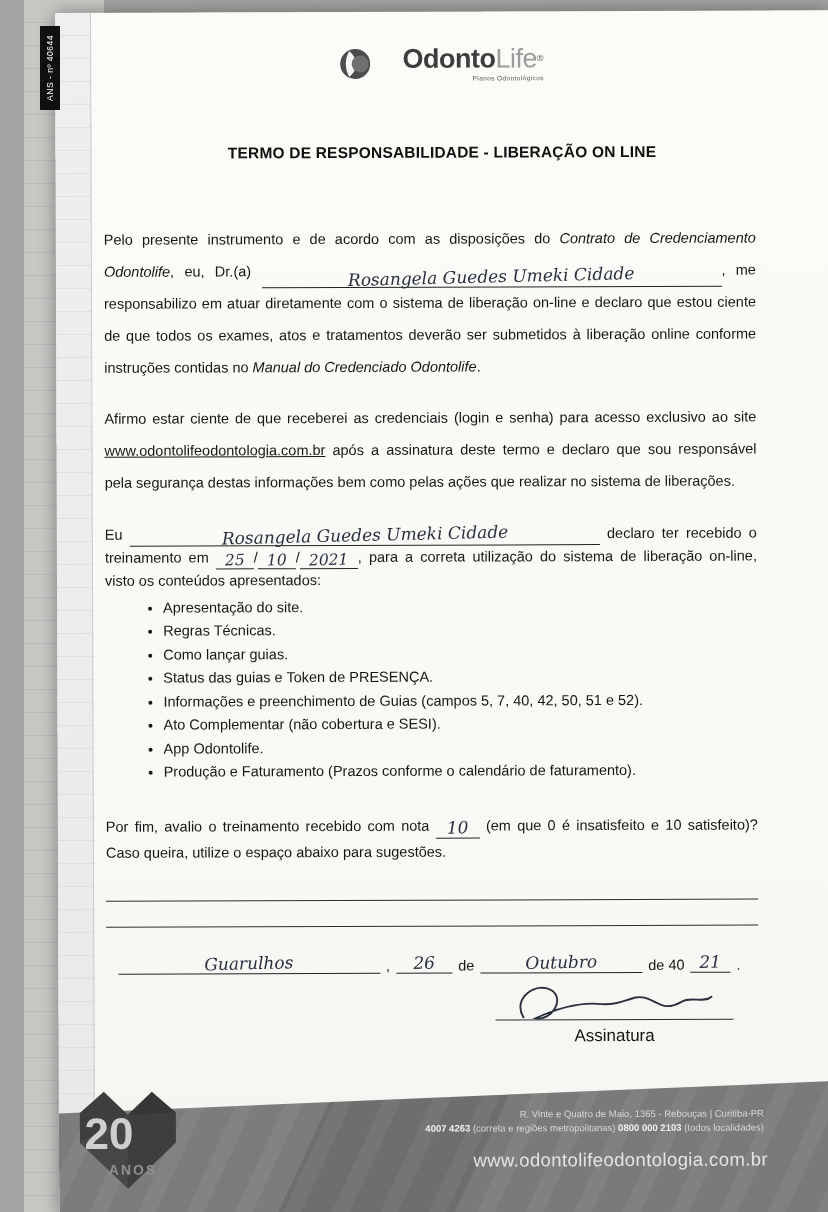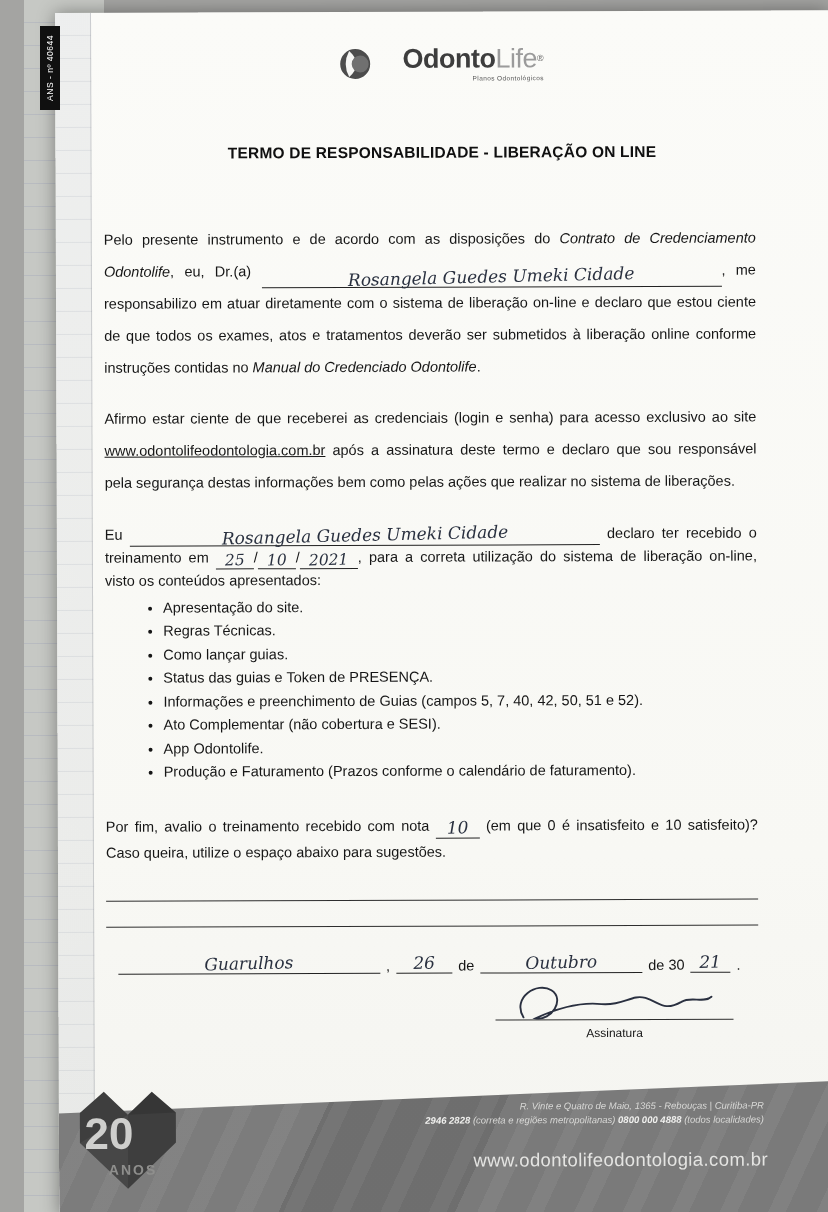--- a/index.html
+++ b/index.html
@@ -66,34 +66,34 @@
   ul.topics li { font-size:14.5px; line-height:1.55; color:#161616; margin-bottom:1px; }
   .sugg-line { margin-top:10px; height:26px; border-bottom:1.4px solid #2e2e2e; }
   .sugg-line + .sugg-line { margin-top:0; }
   
   .date-row { margin-top:28px; display:flex; align-items:flex-end; justify-content:center; font-size:14.5px; }
   .date-row .w { margin:0 6px; }
   
   .sig-block { margin:4px 25px 0 auto; width:238px; text-align:center; }
   .sig-svg { display:block; margin:0 auto -10px auto; }
   .sig-line { border-bottom:1.4px solid #2e2e2e; }
-  .sig-label { font-size:12px; margin-top:6px; color:#161616; }
+  .sig-label { font-size:17px; margin-top:6px; color:#161616; }
   
   .footer-band {
     position:absolute; left:0; bottom:0; width:100%; height:148px;
     clip-path:polygon(0 30%, 100% 10%, 100% 100%, 0 100%);
     background:#757575;
   }
   .footer-band .stripes {
     position:absolute; inset:0;
     background:
       linear-gradient(115deg, rgba(255,255,255,.05) 0 34%, rgba(0,0,0,.06) 34% 55%, rgba(255,255,255,.04) 55% 100%),
       repeating-linear-gradient(115deg, rgba(255,255,255,.05) 0 16px, rgba(255,255,255,0) 16px 44px);
   }
-  .footer-text { position:absolute; right:68px; top:32px; text-align:right; color:#d8d8d6; font-size:9.5px; line-height:1.5;font-style:italic; }
+  .footer-text { position:absolute; right:68px; top:40px; text-align:right; color:#d8d8d6; font-size:9.5px; line-height:1.5; }
   .footer-text b { color:#f0f0ee; }
   .footer-site { position:absolute; right:64px; top:82px; font-size:18.5px; color:#e4e4e2; letter-spacing:.4px; }
   
   .anos-logo { position:absolute; left:14px; top:1072px; width:110px; height:108px; z-index:4; }
 </style>
 </head>
 <body>
 
 <div class="behind-sheet"></div>
 
@@ -157,39 +157,39 @@
 
     <div class="sugg-line"></div>
     <div class="sugg-line"></div>
 
     <div class="date-row">
       <span class="fld" style="width:262px;"><span class="hw">Guarulhos</span></span>
         <span class="w">,</span>
       <span class="fld" style="width:56px;"><span class="hw">26</span></span>
         <span class="w">de</span>
       <span class="fld" style="width:162px;"><span class="hw">Outubro</span></span>
-        <span class="w">de 30</span>
+        <span class="w">de 40</span>
       <span class="fld" style="width:40px;"><span class="hw">21</span></span>
         <span class="w">.</span>
     </div>
 
     <div class="sig-block">
       <svg class="sig-svg" width="210" height="52" viewBox="0 0 210 52">
         <path d="M14 40 C2 20 28 4 42 13 C56 22 42 44 26 41 C50 30 74 25 92 27 C114 29 122 17 136 21 C150 25 154 35 172 25 C182 19 194 27 202 20" fill="none" stroke="#2a3040" stroke-width="1.9" stroke-linecap="round"></path>
       </svg>
       <div class="sig-line"></div>
       <div class="sig-label">Assinatura</div>
     </div>
   </div>
 
   <div class="footer-band">
     <div class="stripes"></div>
     <div class="footer-text">
       <div>R. Vinte e Quatro de Maio, 1365 - Rebouças | Curitiba-PR</div>
-      <div><b>2946 2828</b><span> (correta e regiões metropolitanas) </span><b>0800 000 4888</b><span> (todos localidades)</span></div>
+      <div><b>4007 4263</b><span> (correta e regiões metropolitanas) </span><b>0800 000 2103</b><span> (todos localidades)</span></div>
     </div>
     <div class="footer-site">www.odontolifeodontologia.com.br</div>
   </div>
 
   <svg class="anos-logo" viewBox="0 0 110 108">
     <path d="M55 104 L7 58 L7 28 L31 7 L55 30 L79 7 L103 28 L103 58 Z" fill="#3e3e3e"></path>
     <path d="M55 104 L55 30 L7 58 Z" fill="rgba(255,255,255,0.05)"></path>
     <path d="M79 7 L103 28 L55 30 Z" fill="rgba(0,0,0,0.12)"></path>
     <text x="36" y="64" font-size="44" font-weight="bold" fill="#cfcfcd" font-family="Liberation Sans, sans-serif" text-anchor="middle">20</text>
     <text x="60" y="90" font-size="14" font-weight="bold" fill="#8f8f8d" letter-spacing="2" font-family="Liberation Sans, sans-serif" text-anchor="middle">ANOS</text>

